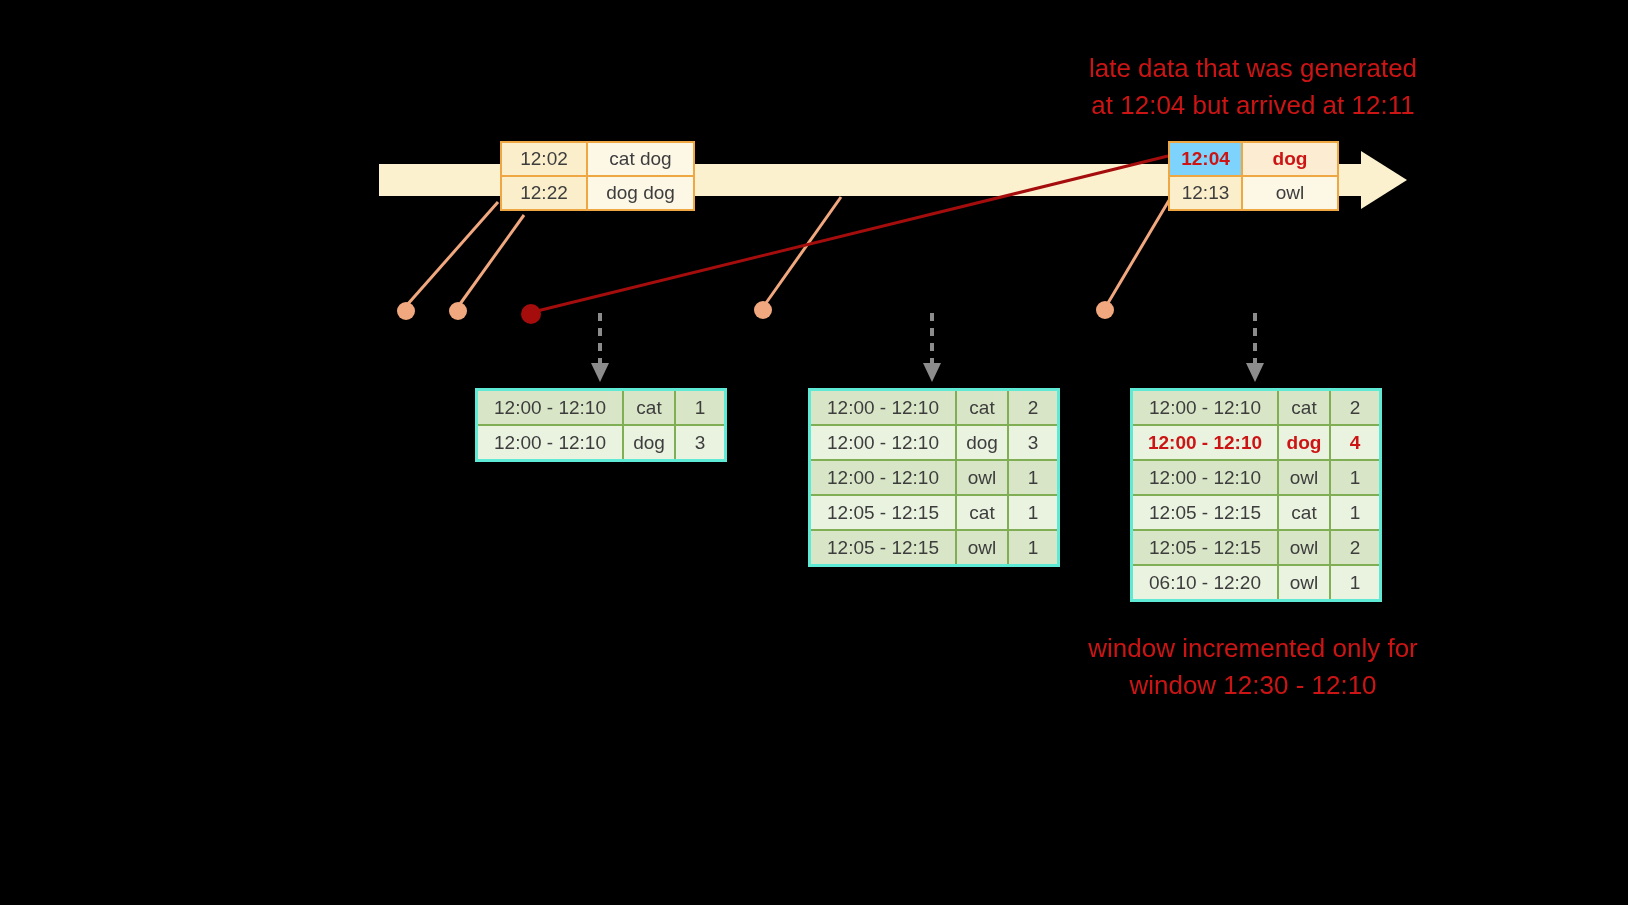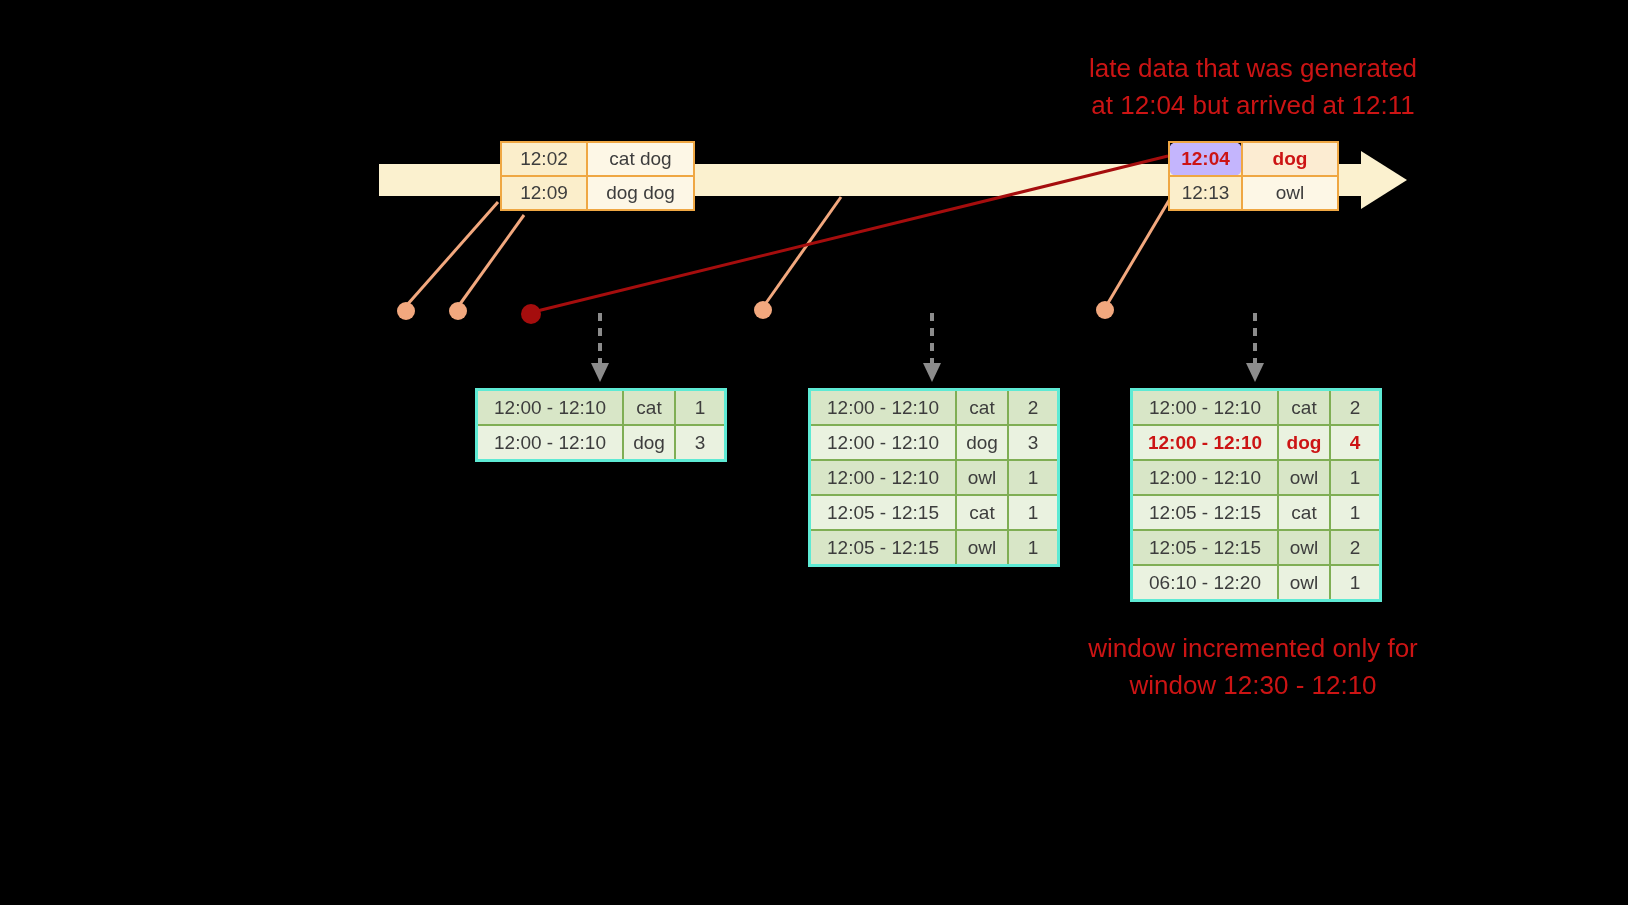--- a/index.html
+++ b/index.html
@@ -7,21 +7,21 @@
   .layer-svg{position:absolute;left:0;top:0;z-index:1;}
   .annotation{position:absolute;z-index:3;color:#cc1414;font-size:26px;line-height:37px;text-align:center;}
   .annotation-top{left:1040px;top:50px;width:426px;}
   .annotation-bottom{left:1040px;top:630px;width:426px;}
   table{border-collapse:collapse;position:absolute;z-index:2;}
   .event-table{border:2px solid #efa743;}
   .event-table td{border:2px solid #efa743;font-size:19px;color:#3d3d3d;text-align:center;vertical-align:middle;height:32px;padding:0;}
   .event-table td.c-time{background:#fbeecb;}
   .event-table td.c-words{background:#fdf7e6;}
   .event-table tr.late td{color:#cc1414;font-weight:bold;}
-  .event-table tr.late td.c-time{background:#c4b5fd;border-radius:8px;}
+  .event-table tr.late td.c-time{background:#7dd3fc;}
   .event-table tr.late td.c-words{background:#fcecd2;}
   #event-box-1{left:500px;top:141px;}
   #event-box-2{left:838px;top:159px;}
   #event-box-3{left:1168px;top:141px;}
   #event-box-1 td.c-time{width:84px;text-align:center;} #event-box-1 td.c-words{width:105px;margin-left:19px;}
   #event-box-2 td.c-time{width:78px;} #event-box-2 td.c-words{width:106px;}
   #event-box-3 td.c-time{width:71px;} #event-box-3 td.c-words{width:94px;}
   .result-table{border:3px solid #5eead4;}
   .result-table td{border:2px solid #7fae54;font-size:19px;color:#3d3d3d;text-align:center;vertical-align:middle;height:33px;padding:0;}
   .result-table td.c-window{width:144px;}
@@ -70,21 +70,21 @@
     <div>at 12:04 but arrived at 12:11</div>
   </div>
 
   <table class="event-table" id="event-box-1">
     <tbody>
         <tr>
       <td class="c-time">12:02</td>
       <td class="c-words">cat dog</td>
     </tr>
     <tr>
-      <td class="c-time">12:09</td>
+      <td class="c-time">12:22</td>
       <td class="c-words">dog dog</td>
     </tr>
   </tbody>
     </table>
 
 
   <table class="event-table" id="event-box-3">
     <tbody>
         <tr class="late">
       <td class="c-time">12:04</td>

